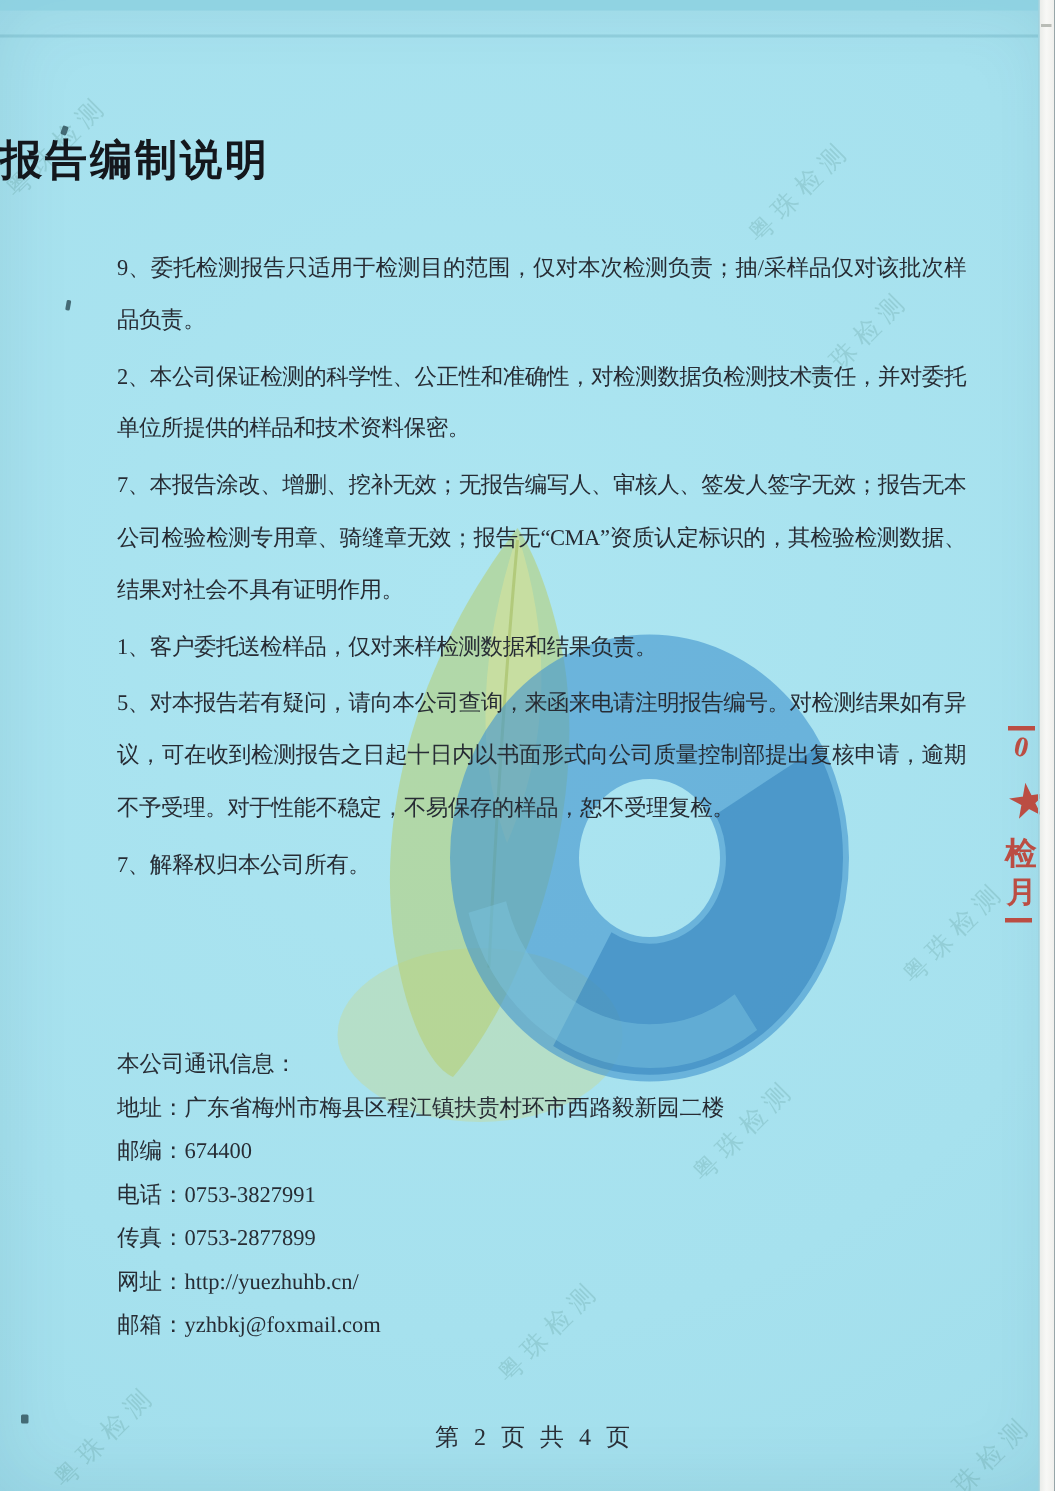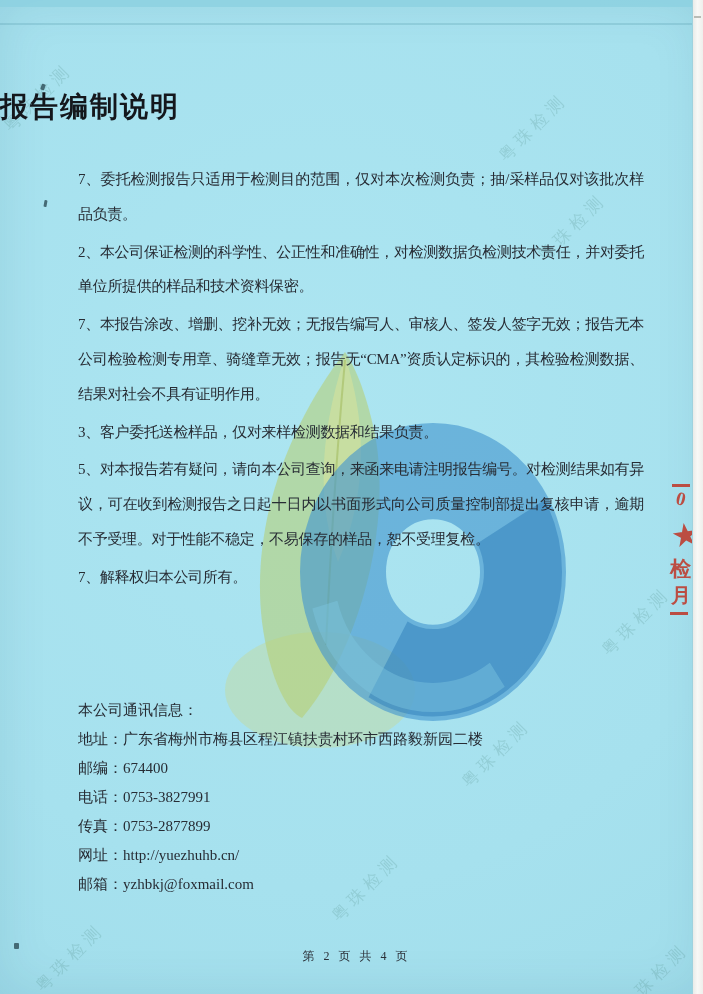--- a/index.html
+++ b/index.html
@@ -27,21 +27,21 @@
     font-size:28px;font-weight:700;color:#14171c;letter-spacing:2px;}
 
   .paras{position:absolute;top:162px;left:78px;width:566px;z-index:2;}
   .paras p{margin:0 0 3px 0;font-size:15px;line-height:2.32;color:#272c34;
     text-align:justify;letter-spacing:-0.3px;}
 
   .contact{position:absolute;top:676px;left:78px;width:566px;z-index:2;margin-top:20px;}
   .contact p{margin:0;font-size:15px;line-height:1.93;color:#272c34;letter-spacing:0;}
 
   .footer{position:absolute;top:948px;left:0;right:14px;text-align:center;z-index:2;
-    font-size:12px;color:#2a2f37;letter-spacing:3px;padding-left:24px;}
+    font-size:16px;color:#2a2f37;letter-spacing:3px;padding-left:24px;}
 
   .seal{position:absolute;left:666px;top:484px;width:26px;z-index:3;color:#bf3a2c;
     font-weight:700;line-height:1;opacity:.88;}
   .seal .bar{display:block;width:18px;height:3px;background:#bf3a2c;margin-left:6px;}
   .seal .g0{display:block;font-size:19px;margin:3px 0 0 10px;transform:rotate(14deg);}
   .seal .gstar{display:block;font-size:28px;margin:13px 0 0 7px;transform:rotate(-8deg);}
   .seal .g1{display:block;font-size:21px;margin:9px 0 0 4px;}
   .seal .g2{display:block;font-size:20px;margin:5px 0 0 5px;}
   .seal .bar.bot{margin-top:7px;margin-left:4px;}
 
@@ -75,24 +75,24 @@
   <span class="wm" style="left:322px;top:876px">粤珠检测</span>
   <span class="wm" style="left:26px;top:946px">粤珠检测</span>
   <span class="wm" style="left:610px;top:966px">粤珠检测</span>
 
   <div class="top-band"></div>
   <div class="scan-line"></div>
 
   <h1 class="title">报告编制说明</h1>
 
   <div class="paras">
-    <p>7、委托检测报告只适用于检测目的范围，仅对本次检测负责；抽/采样品仅对该批次样品负责。</p>
+    <p>9、委托检测报告只适用于检测目的范围，仅对本次检测负责；抽/采样品仅对该批次样品负责。</p>
     <p>2、本公司保证检测的科学性、公正性和准确性，对检测数据负检测技术责任，并对委托单位所提供的样品和技术资料保密。</p>
     <p>7、本报告涂改、增删、挖补无效；无报告编写人、审核人、签发人签字无效；报告无本公司检验检测专用章、骑缝章无效；报告无“CMA”资质认定标识的，其检验检测数据、结果对社会不具有证明作用。</p>
-    <p>3、客户委托送检样品，仅对来样检测数据和结果负责。</p>
+    <p>1、客户委托送检样品，仅对来样检测数据和结果负责。</p>
     <p>5、对本报告若有疑问，请向本公司查询，来函来电请注明报告编号。对检测结果如有异议，可在收到检测报告之日起十日内以书面形式向公司质量控制部提出复核申请，逾期不予受理。对于性能不稳定，不易保存的样品，恕不受理复检。</p>
     <p>7、解释权归本公司所有。</p>
   </div>
 
   <div class="contact">
     <p>本公司通讯信息：</p>
     <p>地址：广东省梅州市梅县区程江镇扶贵村环市西路毅新园二楼</p>
     <p>邮编：674400</p>
     <p>电话：0753-3827991</p>
     <p>传真：0753-2877899</p>

